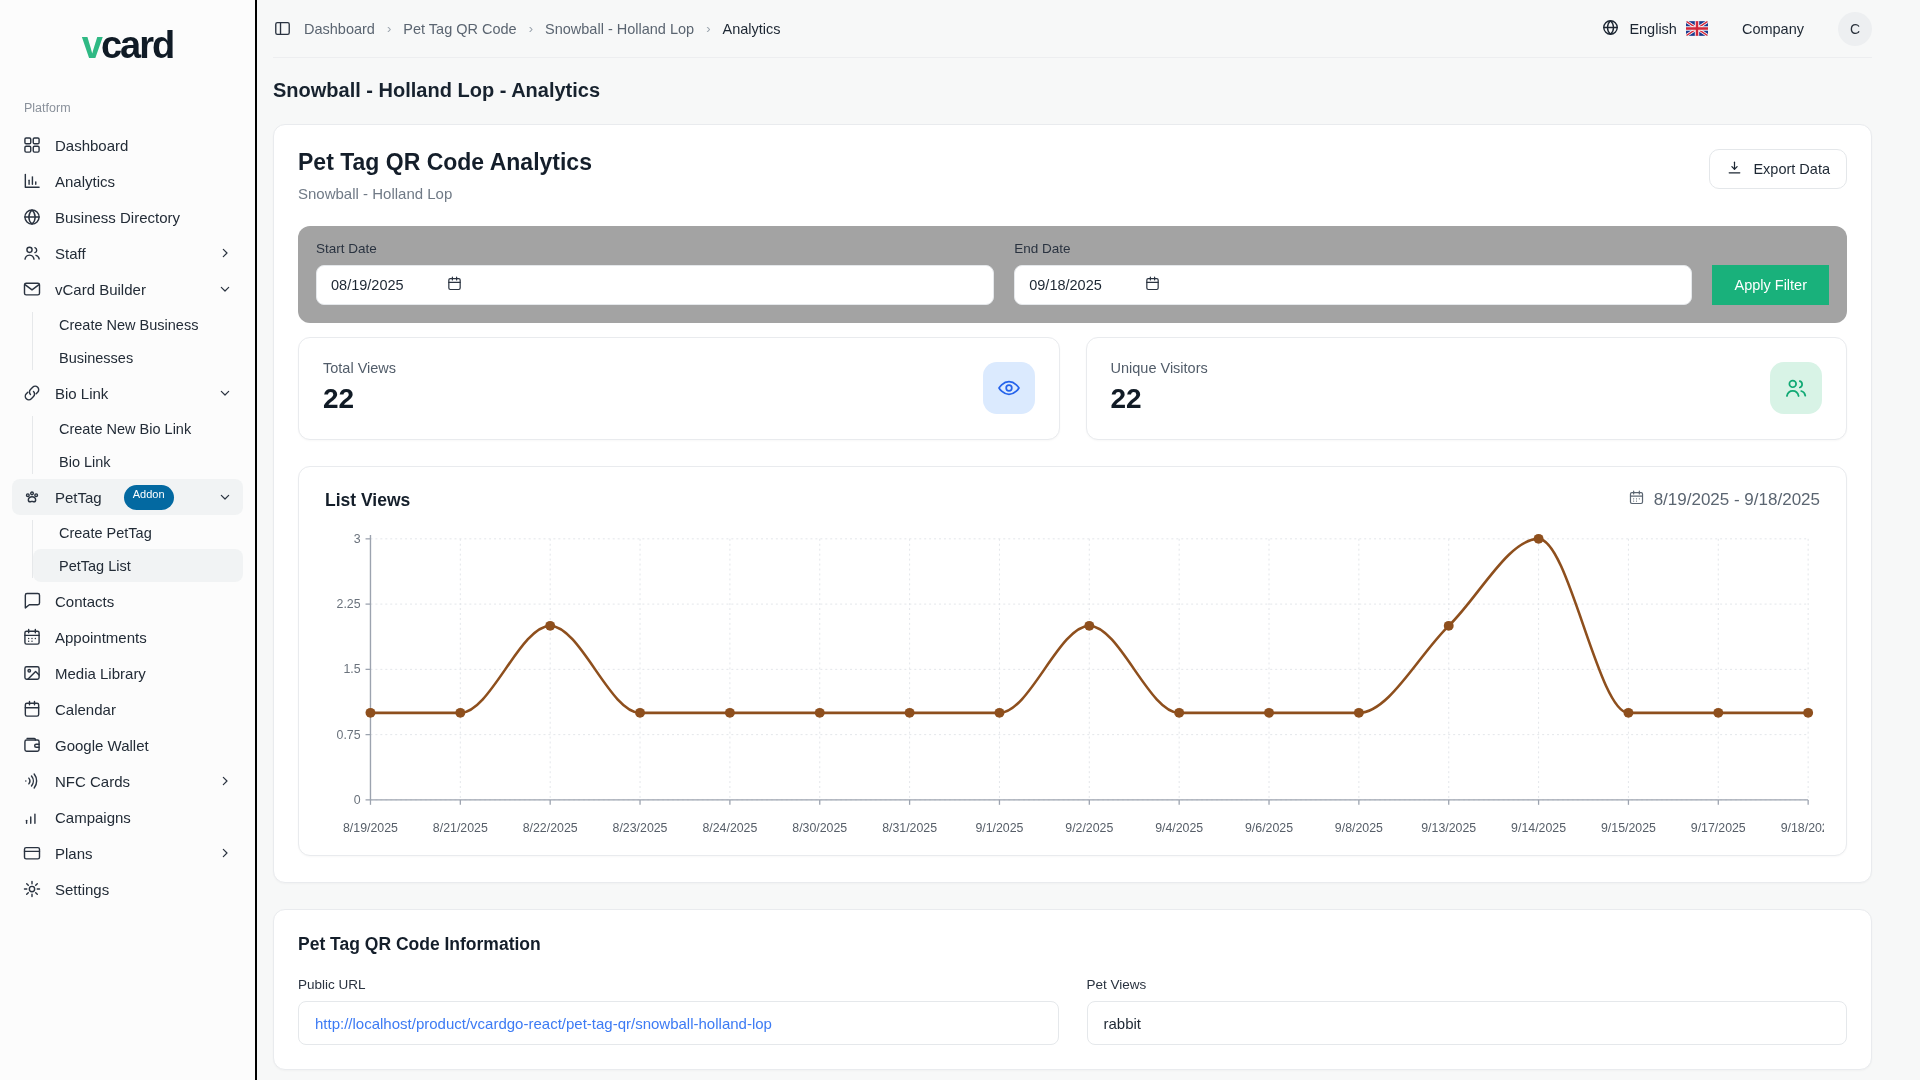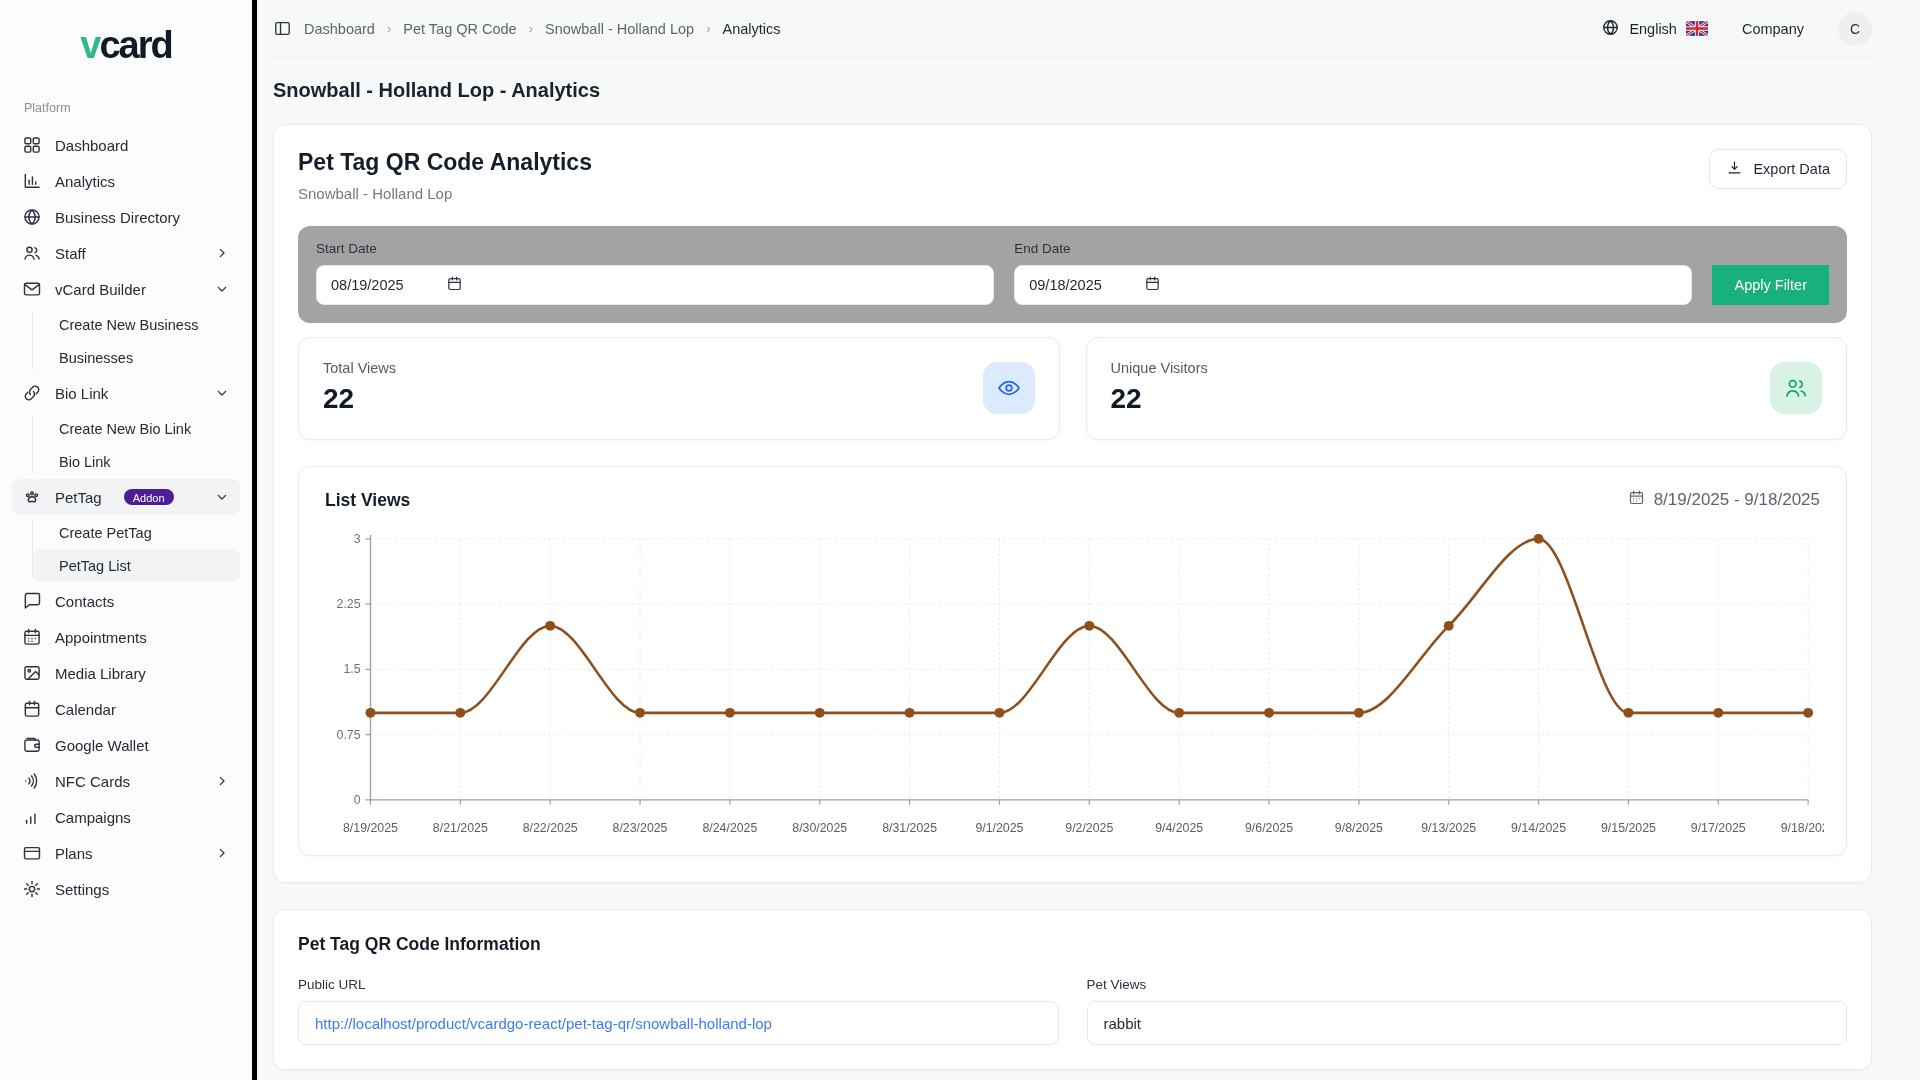--- a/index.html
+++ b/index.html
@@ -6,38 +6,38 @@
   html,body { margin:0; padding:0; }
   body {
     width:1920px; height:1080px; overflow:hidden;
     background:#f7f8f8; color:#1d2733;
     font-family:"Liberation Sans", sans-serif;
     -webkit-font-smoothing:antialiased;
   }
   
   .sidebar {
     position:fixed; left:0; top:0; width:257px; height:1080px;
-    background:#fcfcfc; border-right:5px solid #000000;
+    background:#fcfcfc; border-right:2px solid #000000;
     padding:14px 12px 20px;
   }
   .logo { text-align:center; font-size:38px; font-weight:800; letter-spacing:-2px; margin:10px 0 34px; }
   .logo .v { color:#2fb984; }
   .logo .rest { color:#101b26; }
   .section-label { font-size:12.5px; color:#8a919b; padding:0 12px; margin:0 0 12px; }
   .nav { list-style:none; margin:0; padding:0; }
   .nav-item {
     display:flex; align-items:center; gap:13px; height:36px; padding:0 10px;
     border-radius:8px; font-size:15px; color:#232c37; cursor:pointer; white-space:nowrap;
   }
   .nav-item svg { flex:none; color:#2a3340; }
   .nav-item .chev { margin-left:auto; color:#39424e; display:flex; }
   .nav-item.active { background:#f1f3f4; }
   .badge {
-    background:#4c1d95; color:#fff; font-size:11px; line-height:1;
-    padding:4px 9px 1px; border-radius:999px; margin-left:9px; font-weight:400;
+    background:#0369a1; color:#fff; font-size:11px; line-height:1;
+    padding:4px 9px 10px; border-radius:999px; margin-left:9px; font-weight:400;
   }
   .subnav { position:relative; margin:1px 0 1px 20px; }
   .subnav::before { content:""; position:absolute; left:0; top:4px; bottom:4px; width:1px; background:#e6e8ea; }
   .sub-item {
     height:33px; display:flex; align-items:center; padding-left:26px; margin-left:1px;
     font-size:14.5px; color:#232c37; border-radius:8px; cursor:pointer; white-space:nowrap;
   }
   .sub-item.selected { background:#f1f3f4; }
   
   .main { margin-left:257px; padding:0 48px 0 16px; }

